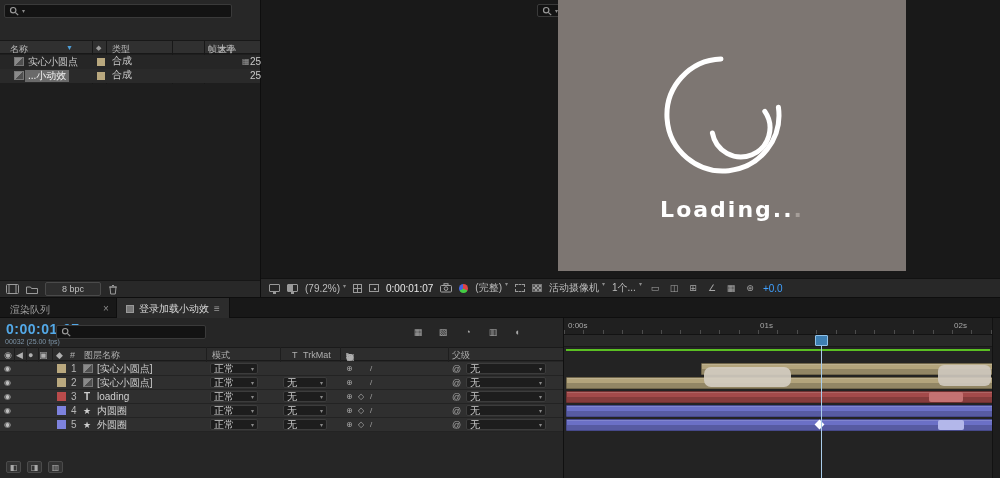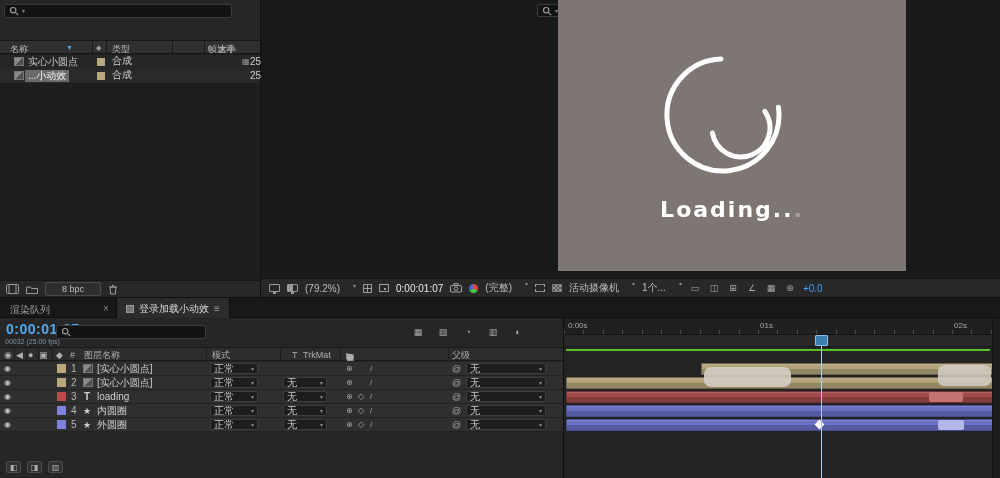--- a/index.html
+++ b/index.html
@@ -44,21 +44,21 @@
   .bpc{border:1px solid #4a4a4a;border-radius:2px;font-size:9px;color:#c0c0c0;padding:1px 16px;background:#2e2e2e;}
 
   
   #viewer{position:absolute;left:261px;top:0;width:739px;height:297px;background:#191919;}
   #viewer .sb{position:absolute;left:276px;top:4px;width:92px;height:13px;}
   #comp{position:absolute;left:297px;top:0;width:348px;height:271px;background:#7d7672;}
   #loading{position:absolute;left:0;top:197px;width:100%;text-align:center;font-weight:bold;font-size:22px;letter-spacing:2px;color:#ffffff;font-family:"DejaVu Sans","Liberation Sans",sans-serif;}
   #loading .dim{color:#a59e99;}
   #vtoolbar{position:absolute;left:0;right:0;top:278px;height:19px;background:#282828;border-top:1px solid #121212;display:flex;align-items:center;gap:7px;padding:0 8px;font-size:10px;color:#bdbdbd;}
   #vtoolbar .blue{color:#3fa0ff;}
-  .vtxt{display:inline-flex;align-items:flex-start;gap:13px;white-space:nowrap;}
+  .vtxt{display:inline-flex;align-items:flex-start;gap:3px;white-space:nowrap;}
 
   
   #tabbar{position:absolute;left:0;top:297px;width:1000px;height:21px;background:#181818;border-top:1px solid #0e0e0e;border-bottom:1px solid #0e0e0e;}
   .tab1{position:absolute;left:10px;top:5px;color:#9d9d9d;}
   .tabx{position:absolute;left:103px;top:5px;color:#8a8a8a;}
   .tab-active{position:absolute;left:116px;top:0;height:21px;background:#2c2c2c;display:flex;align-items:center;gap:5px;padding:0 9px;color:#d8d8d8;border-left:1px solid #0e0e0e;border-right:1px solid #0e0e0e;}
   .tabsq{width:8px;height:8px;background:#777;border:1px solid #999;}
   .tabmenu{color:#9a9a9a;}
 
   

